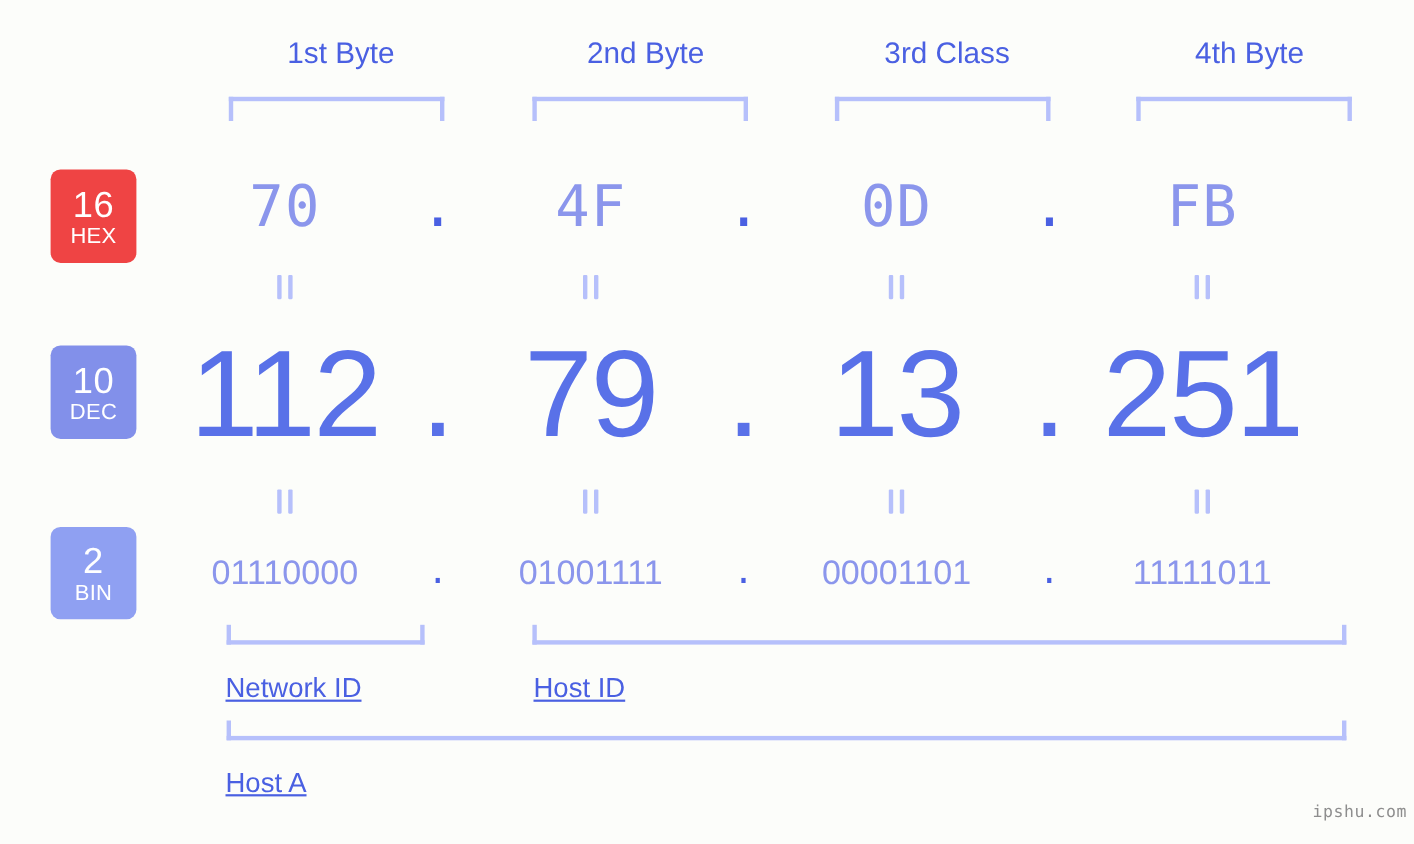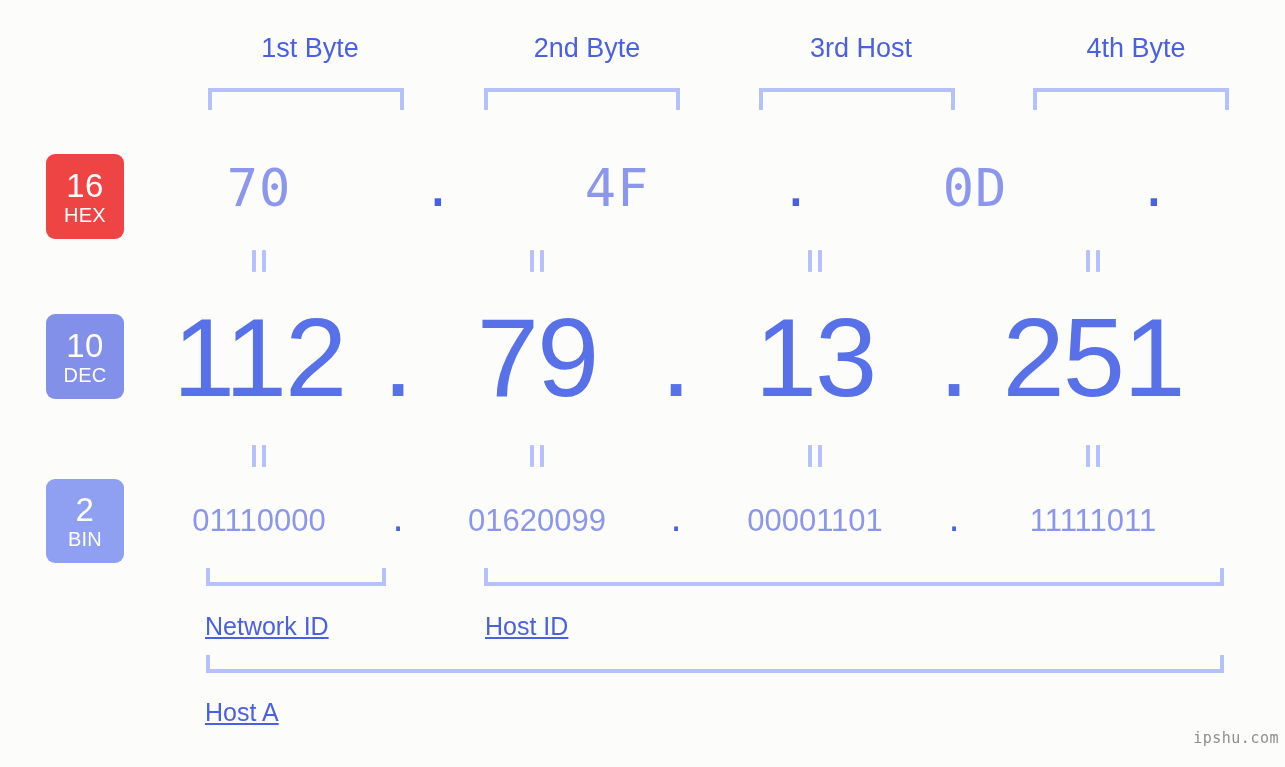--- a/index.html
+++ b/index.html
@@ -92,21 +92,21 @@
     text-align: center;
     white-space: nowrap;
   }
   .dot {
     flex: 0 0 60px;
     text-align: center;
     white-space: nowrap;
   }
 
   
-  #row-hex { top: 148px; height: 80px; gap: 40px; }
+  #row-hex { top: 148px; height: 80px; }
   #row-hex .cell {
     font-family: "DejaVu Sans Mono", monospace;
     font-size: 52px;
     color: #8b96ec;
     letter-spacing: 1px;
   }
   #row-hex .dot {
     font-family: "DejaVu Sans Mono", monospace;
     font-size: 52px;
     color: #4a60e2;
@@ -192,21 +192,21 @@
     letter-spacing: 0.5px;
   }
 </style>
 </head>
 <body>
 
 <div id="stage">
 
   <div class="byte-label" style="left:210px;">1st Byte</div>
   <div class="byte-label" style="left:487px;">2nd Byte</div>
-  <div class="byte-label" style="left:761px;">3rd Host</div>
+  <div class="byte-label" style="left:761px;">3rd Class</div>
   <div class="byte-label" style="left:1036px;">4th Byte</div>
 
   <div class="bracket-top" style="left:208px;  top:88px; width:196px;"></div>
   <div class="bracket-top" style="left:484px;  top:88px; width:196px;"></div>
   <div class="bracket-top" style="left:759px;  top:88px; width:196px;"></div>
   <div class="bracket-top" style="left:1033px; top:88px; width:196px;"></div>
 
   <div class="badge" id="badge-hex">
     <span class="num">16</span>
     <span class="sys">HEX</span>
@@ -280,21 +280,21 @@
     <div class="eq-spacer"></div>
     <div class="eq-cell">
         <span class="bar"></span>
         <span class="bar"></span>
       </div>
   </div>
 
   <div class="row" id="row-bin">
     <div class="cell">01110000</div>
     <div class="dot">.</div>
-    <div class="cell">01620099</div>
+    <div class="cell">01001111</div>
     <div class="dot">.</div>
     <div class="cell">00001101</div>
     <div class="dot">.</div>
     <div class="cell">11111011</div>
   </div>
 
   <div class="bracket-bottom" style="left:206px; top:568px; width:180px;"></div>
   <div class="bracket-bottom" style="left:484px; top:568px; width:740px;"></div>
 
   <div class="section-label" id="label-network-id">Network ID</div>

